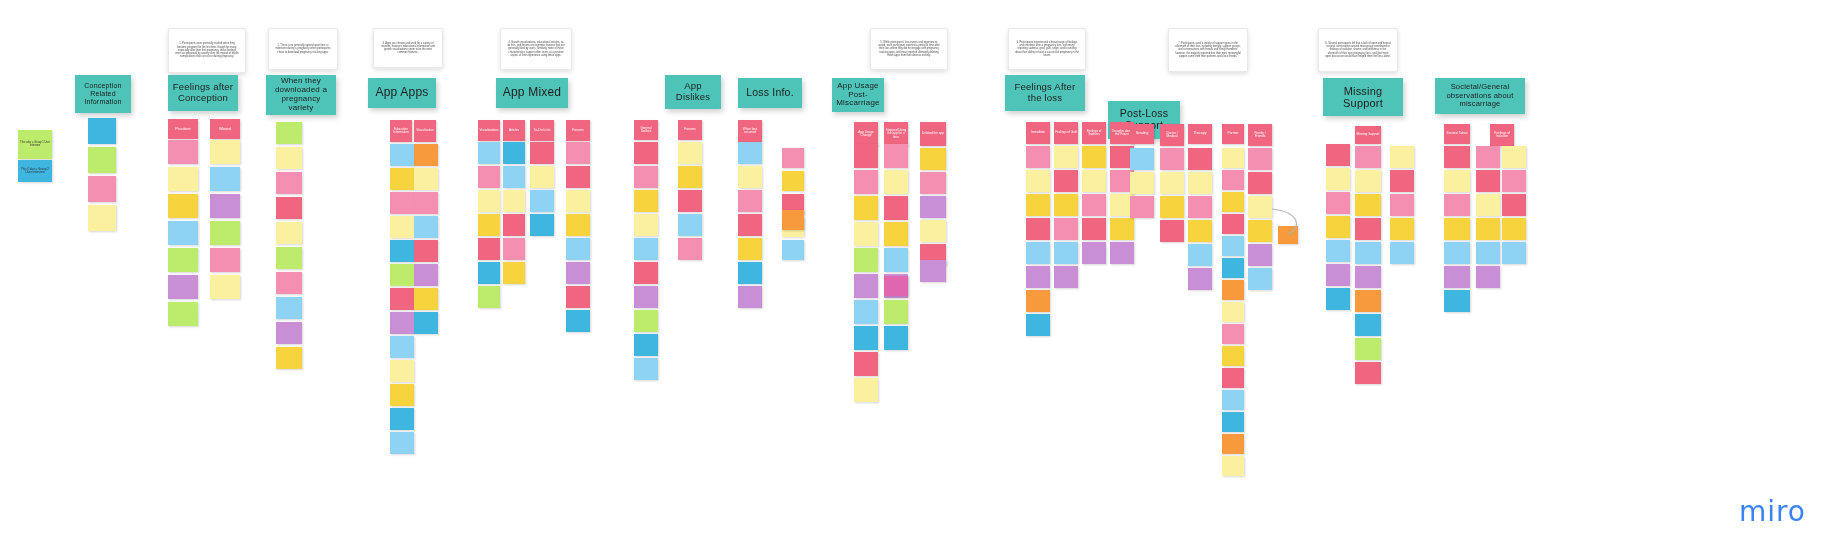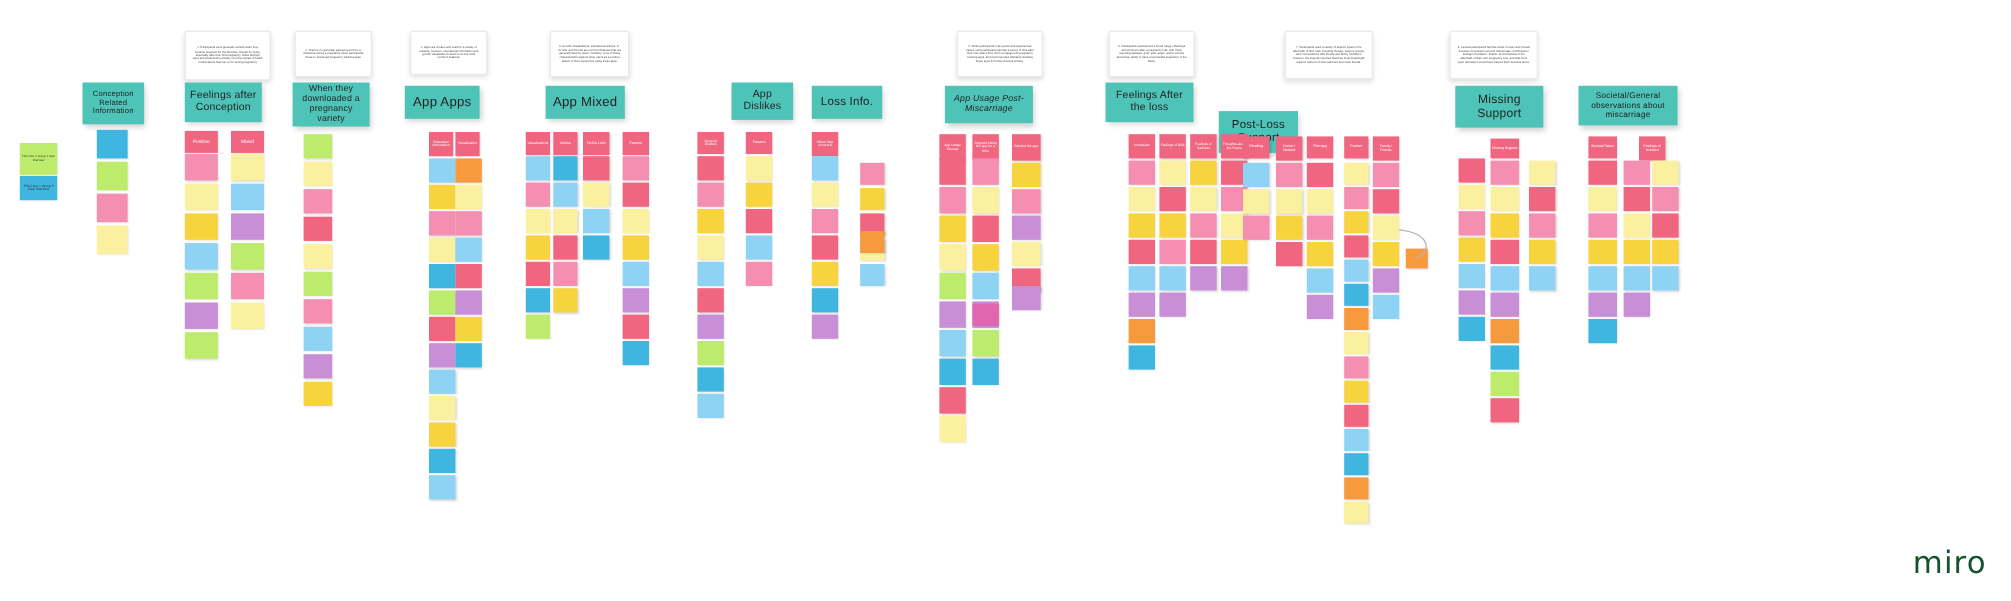--- a/index.html
+++ b/index.html
@@ -73,21 +73,21 @@
   }
   .memo span{display:block;transform:scale(1);}
 
   .legend-item{position:absolute;box-sizing:border-box;
     box-shadow:1px 1px 2px rgba(0,0,0,0.16);
     display:flex;align-items:center;justify-content:center;
     text-align:center;overflow:hidden;padding:2px;line-height:1.1;color:#333;}
 
   #miro-watermark{
     position:absolute;right:22px;bottom:18px;
-    font-size:28px;color:#14532d;font-weight:400;letter-spacing:1px;
+    font-size:28px;color:#3b82f6;font-weight:400;letter-spacing:1px;
     font-family:"DejaVu Sans", sans-serif;
   }
 </style>
 </head>
 <body>
 
 <div id="board">
 
   <div id="legend">
       <div class="legend-item" style="left: 18px; top: 130px; width: 34px; height: 29px; background: rgb(189, 235, 107); font-size: 2.6px;">This color = Group 1 User Interview</div>
@@ -122,21 +122,21 @@
     </div>
 
   <div id="section-layer">
       <div class="section-header" style="left: 75px; top: 75px; width: 56px; height: 38px; font-size: 7px;">Conception Related Information</div>
       <div class="section-header" style="left: 168px; top: 75px; width: 70px; height: 36px; font-size: 9.5px;">Feelings after Conception</div>
       <div class="section-header" style="left: 266px; top: 75px; width: 70px; height: 40px; font-size: 8px;">When they downloaded a pregnancy variety</div>
       <div class="section-header" style="left: 368px; top: 78px; width: 68px; height: 30px; font-size: 12px;">App Apps</div>
       <div class="section-header" style="left: 496px; top: 78px; width: 72px; height: 30px; font-size: 12px;">App Mixed</div>
       <div class="section-header" style="left: 638px; top: 75px; width: 56px; height: 34px; font-size: 9.5px; margin-left: 27px;">App Dislikes</div>
       <div class="section-header" style="left: 738px; top: 78px; width: 64px; height: 30px; font-size: 10.5px;">Loss Info.</div>
-      <div class="section-header" style="left: 859px; top: 78px; width: 80px; height: 34px; font-size: 8px; font-style: italic;">App Usage Post-Miscarriage</div>
+      <div class="section-header" style="left: 832px; top: 78px; width: 52px; height: 34px; font-size: 8px;">App Usage Post-Miscarriage</div>
       <div class="section-header" style="left: 1005px; top: 75px; width: 80px; height: 36px; font-size: 9.5px;">Feelings After the loss</div>
       <div class="section-header" style="left: 1108px; top: 75px; width: 72px; height: 38px; font-size: 10.5px; margin-top: 26px;">Post-Loss Support</div>
       <div class="section-header" style="left: 1323px; top: 78px; width: 80px; height: 38px; font-size: 11px;">Missing Support</div>
       <div class="section-header" style="left: 1435px; top: 78px; width: 90px; height: 36px; font-size: 7.5px;">Societal/General observations about miscarriage</div>
     </div>
 
   <div id="subcat-layer">
       <div class="subcat" style="left: 168px; top: 119px; width: 30px; height: 20px; font-size: 4.4px;">Positive</div>
       <div class="subcat" style="left: 210px; top: 119px; width: 30px; height: 20px; font-size: 4.4px;">Mixed</div>
       <div class="subcat" style="left: 390px; top: 120px; width: 22px; height: 22px; font-size: 3.1px;">Education Information</div>

